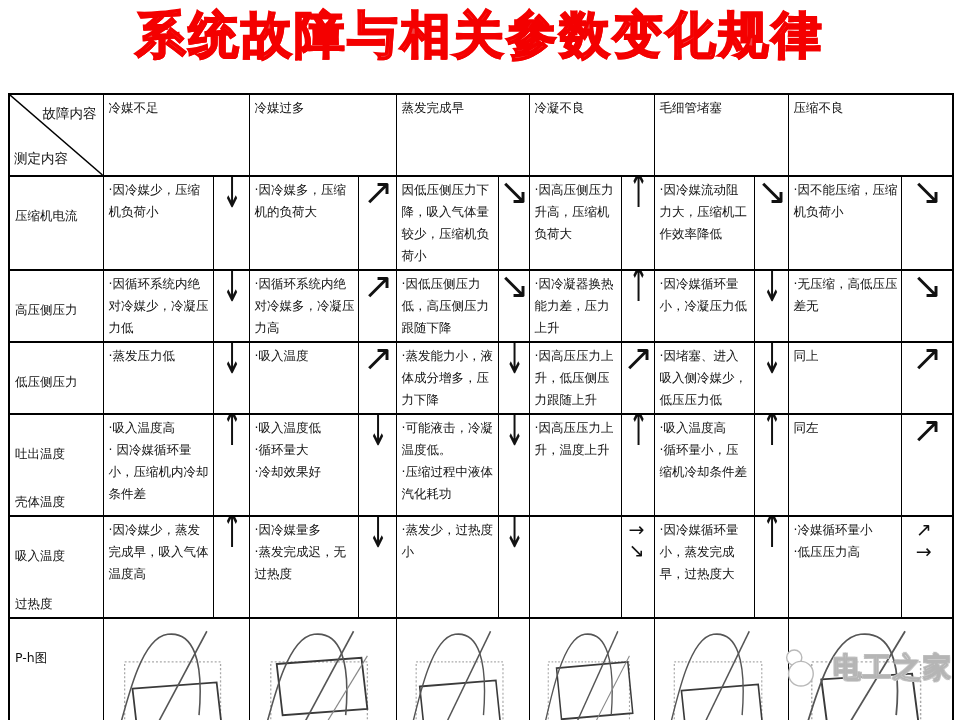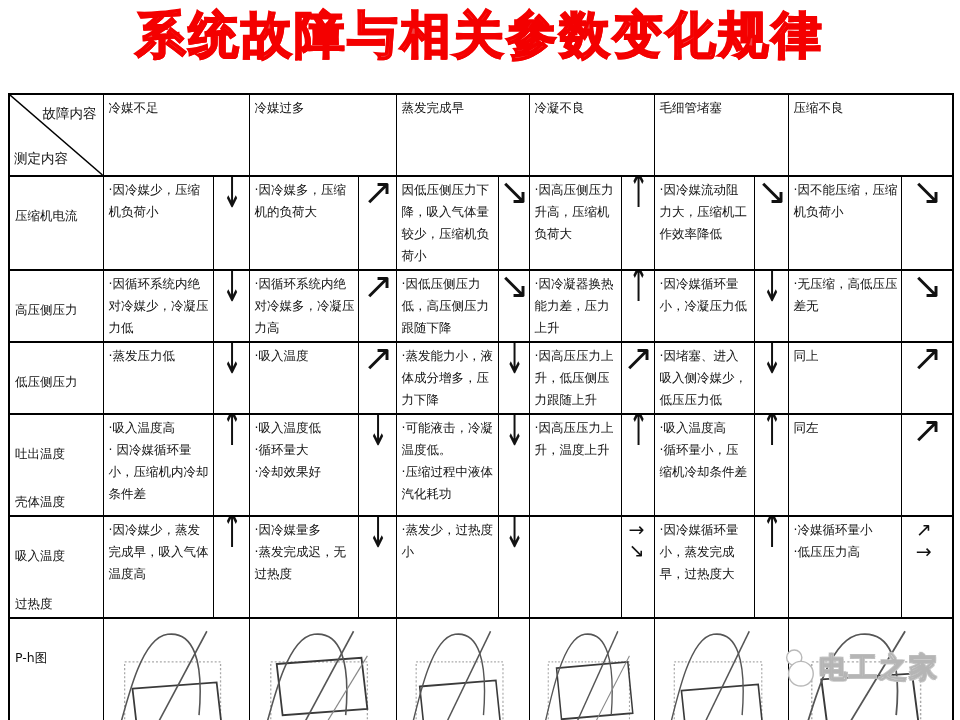--- a/index.html
+++ b/index.html
@@ -59,21 +59,21 @@
   .phd .slash{stroke:#555;stroke-width:1.6;}
   .phd .slash2{stroke:#888;stroke-width:1.2;display:none;}
   .v2 .slash2,.v4 .slash2{display:block;}
   .v1 .cyc{transform:translate(-4px,8px);}
   .v2 .cyc{transform:translate(-6px,-16px);}
   .v3 .cyc{transform:translate(-8px,6px);}
   .v4 .cyc{transform:translate(-2px,-12px);}
   .v5 .cyc{transform:translate(-4px,10px);}
   .v6 .cyc{transform:translate(-2px,2px) scale(0.95);}
   
-  .wm{position:absolute;left:780px;top:646px;display:flex;align-items:center;gap:1px;}
+  .wm{position:absolute;left:780px;top:646px;display:flex;align-items:center;gap:15px;}
   .wm-logo circle{fill:#fff;stroke:#b9b9b9;stroke-width:1.5;}
   .wm-text{
     font-size:28px;font-weight:bold;color:#fff;letter-spacing:2px;white-space:nowrap;
     -webkit-text-stroke:1px #b5b5b5;
     text-shadow:1px 1px 0 #c8c8c8,-1px -1px 0 #c8c8c8,1px -1px 0 #c8c8c8,-1px 1px 0 #c8c8c8;
   }
 </style>
 </head>
 <body>
 

